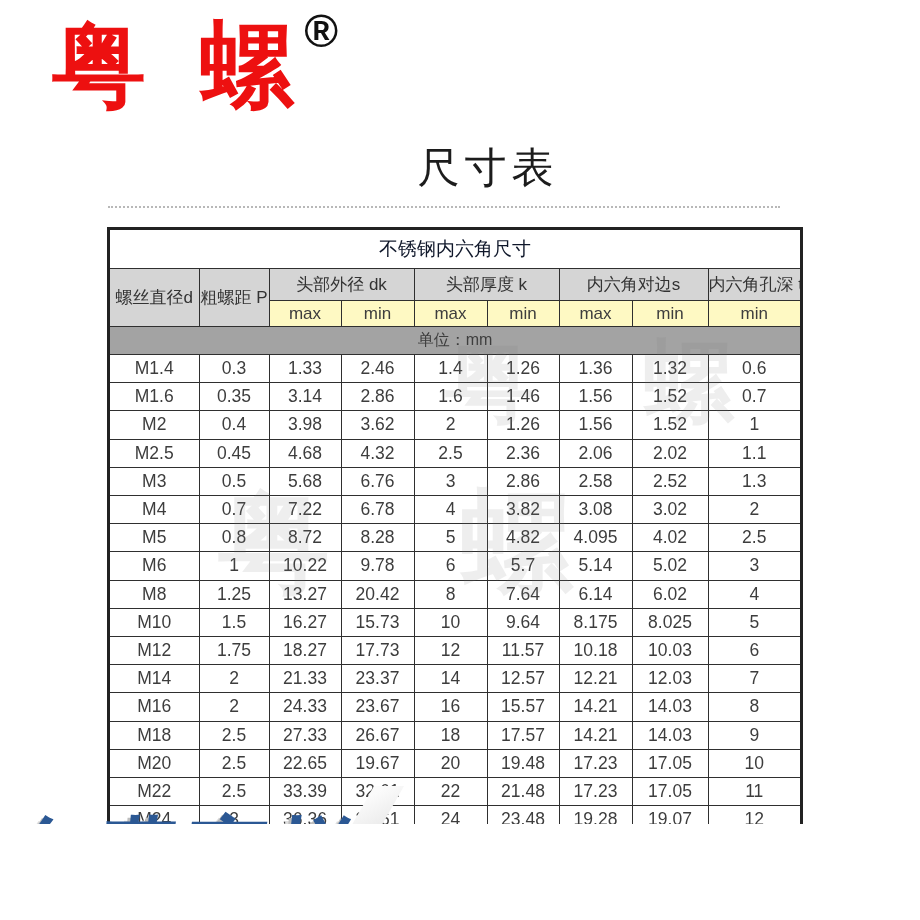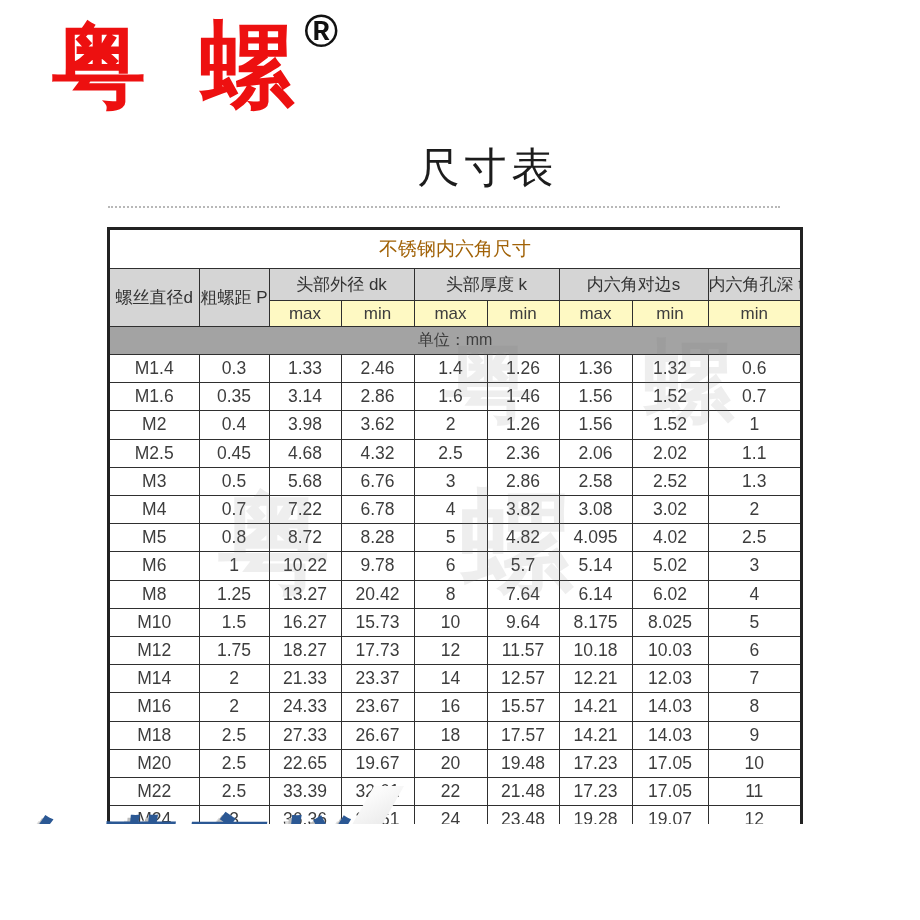--- a/index.html
+++ b/index.html
@@ -37,21 +37,21 @@
   .size-table{
     position:absolute;left:108px;top:228px;width:692px;z-index:1;
     border-collapse:collapse;table-layout:fixed;
     color:#3d3d3d;text-align:center;
   }
   .size-table td,.size-table th{
     border:1.6px solid #2f2f2f;padding:0;font-weight:normal;
     overflow:hidden;white-space:nowrap;
   }
   .size-table{border:2.5px solid #222;outline:0.5px solid #222;}
-  .row-title td{height:38px;font-size:19px;color:#a16207;background:#fff;font-family:Liberation Serif, serif;}
+  .row-title td{height:38px;font-size:19px;color:#0f172a;background:#fff;font-family:Liberation Serif, serif;}
   .row-group th{height:31px;background:#d5d5d5;font-size:17px;color:#333;}
   .row-maxmin td{height:25px;font-size:17px;background:#fef9c3;}
   .row-unit td{height:27px;font-size:16px;background:#a3a3a3;}
   .size-table tbody td{height:27.2px;font-size:17.5px;line-height:27.2px;}
   
   .banner-navy{
     position:absolute;left:320px;top:833px;width:600px;height:87px;z-index:3;
     background:#264e8c;
     clip-path:polygon(70px 0,100% 0,100% 100%,10px 100%);
     display:flex;align-items:center;

